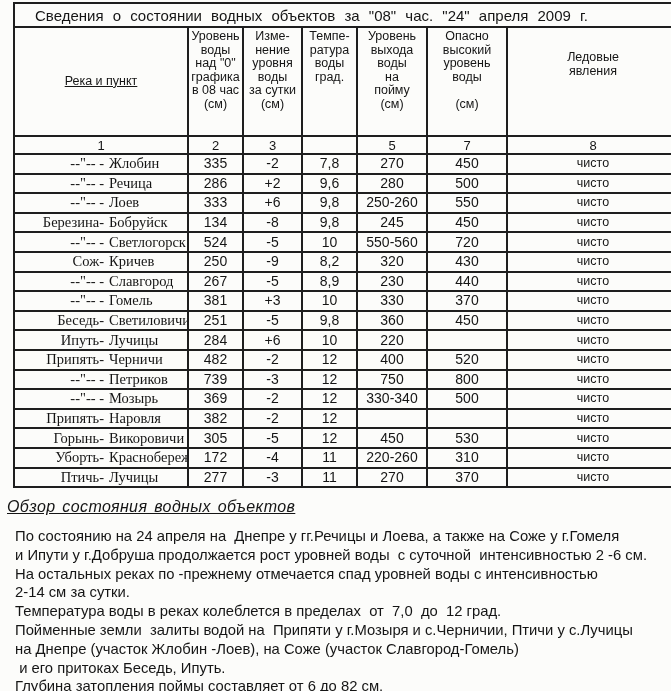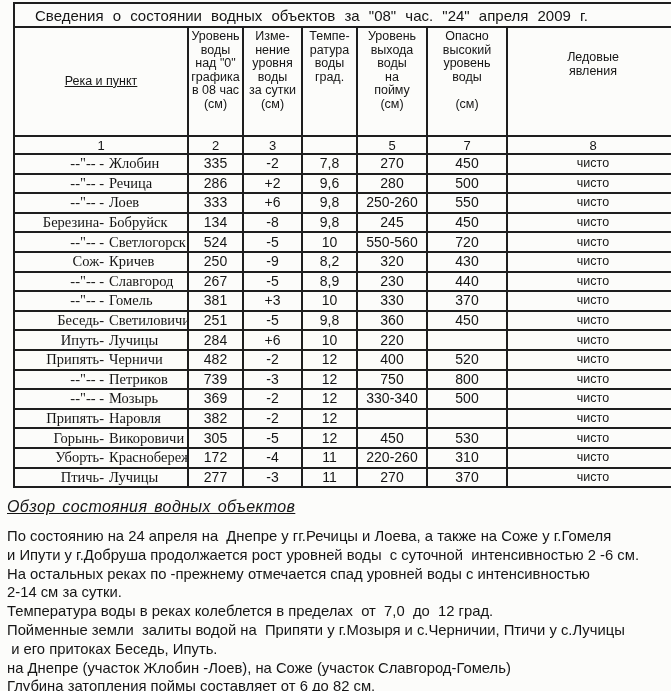--- a/index.html
+++ b/index.html
@@ -40,21 +40,21 @@
   .river{display:inline-block;width:89px;text-align:right;white-space:pre;}
   .place{padding-left:5px;}
   td.c-ice{font-size:12.5px;}
 
   .overview{padding:10px 4px 0 4px;}
   .ov-heading{
     font-size:16px;font-style:italic;text-decoration:underline;
     letter-spacing:.4px;word-spacing:2px;margin:0 0 11px 0;
   }
   .ov-line{
-    font-size:14.8px;line-height:18.8px;white-space:pre-wrap;
+    font-size:14.8px;line-height:18.8px;white-space:pre-wrap;margin-left:8px;
   }
 </style>
 </head>
 <body>
 
 <div class="doc">
 
   <table>
     <colgroup>
       <col style="width:174px">
@@ -285,19 +285,19 @@
 
   <div class="overview">
     <div class="ov-heading">Обзор состояния водных объектов</div>
     <div id="ov-lines">
         <div class="ov-line">По состоянию на 24 апреля на  Днепре у гг.Речицы и Лоева, а также на Соже у г.Гомеля</div>
         <div class="ov-line">и Ипути у г.Добруша продолжается рост уровней воды  с суточной  интенсивностью 2 -6 см.</div>
         <div class="ov-line">На остальных реках по -прежнему отмечается спад уровней воды с интенсивностью</div>
         <div class="ov-line">2-14 см за сутки.</div>
         <div class="ov-line">Температура воды в реках колеблется в пределах  от  7,0  до  12 град.</div>
         <div class="ov-line">Пойменные земли  залиты водой на  Припяти у г.Мозыря и с.Черничии, Птичи у с.Лучицы</div>
+        <div class="ov-line">на Днепре (участок Жлобин -Лоев), на Соже (участок Славгород-Гомель)</div>
         <div class="ov-line"> и его притоках Беседь, Ипуть.</div>
-        <div class="ov-line">на Днепре (участок Жлобин -Лоев), на Соже (участок Славгород-Гомель)</div>
         <div class="ov-line">Глубина затопления поймы составляет от 6 до 82 см.</div>
       </div>
   </div>
 
 </div>
 
 </body></html>

